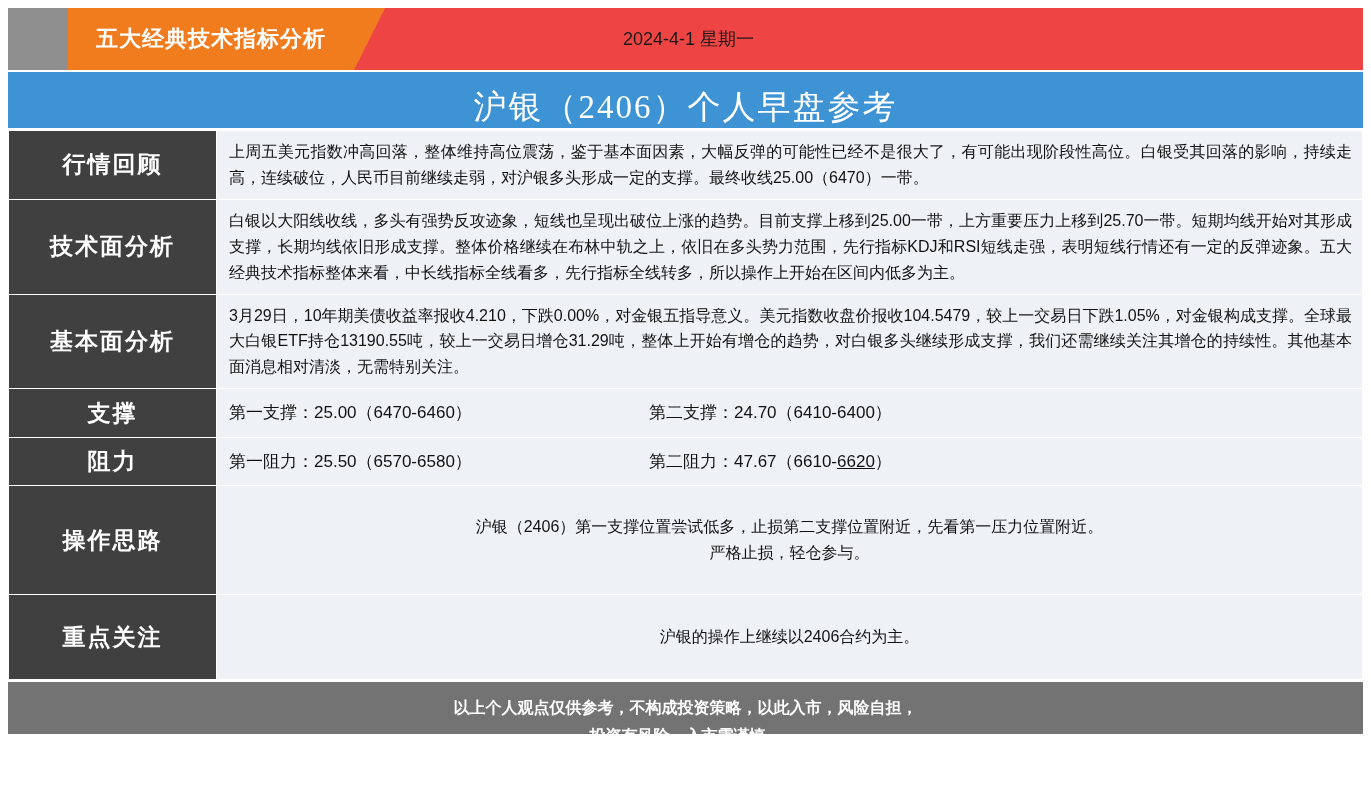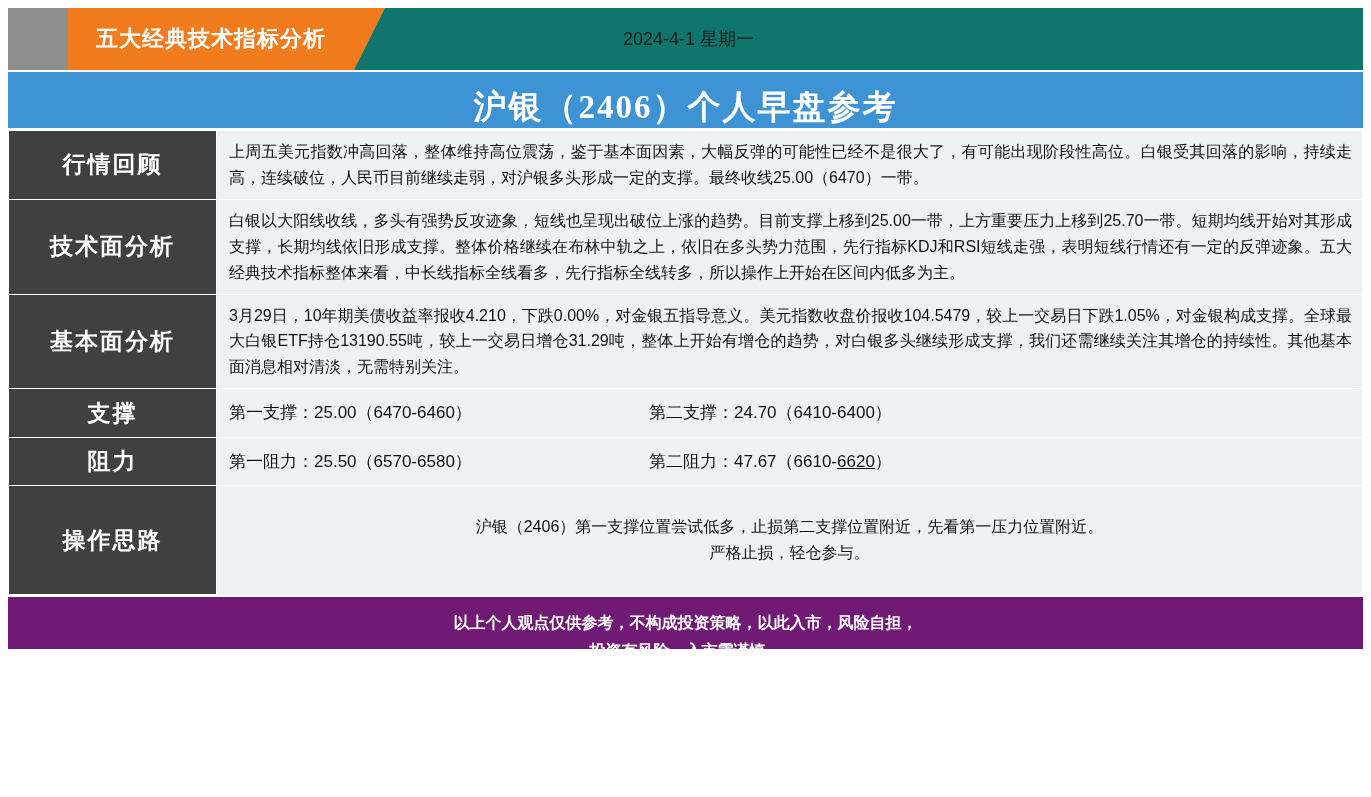--- a/index.html
+++ b/index.html
@@ -18,21 +18,21 @@
     width: 1371px;
     height: 797px;
     background: #ffffff;
     box-sizing: border-box;
   }
   
   .header {
     position: relative;
     margin: 8px 8px 0 8px;
     height: 62px;
-    background: #0f766e;
+    background: #ef4444;
     display: flex;
     align-items: center;
     overflow: hidden;
   }
   .header-left-block {
     position: absolute;
     left: 0;
     top: 0;
     width: 60px;
     height: 62px;
@@ -79,21 +79,21 @@
     margin: 2px 8px 0 8px;
     height: 56px;
     background: #3d93d4;
     display: flex;
     align-items: center;
     justify-content: center;
   }
   .title-bar .title-text {
     color: #ffffff;
     font-family: "Liberation Serif", "DejaVu Serif", serif;
-    font-weight: bold;
+    font-weight: normal;
     font-size: 33px;
     letter-spacing: 2px;
     margin-top: 14px;
   }
   
   table.main {
     margin: 2px 8px 0 8px;
     border-collapse: collapse;
     width: 1355px;
     table-layout: fixed;
@@ -137,21 +137,21 @@
   }
   .levels-row .cell-2 {
     flex: 1;
   }
   .u {
     text-decoration: underline;
   }
   
   .footer {
     margin: 2px 8px 0 8px;
-    background: #701a75;
+    background: #737373;
     color: #ffffff;
     font-family: "Liberation Sans", "DejaVu Sans", sans-serif;
     font-weight: bold;
     font-size: 16px;
     text-align: center;
     padding: 12px 0 14px 0;
     line-height: 1.7;
     height: 52px;
     box-sizing: border-box;
   }
@@ -204,20 +204,24 @@
         </div>
       </td>
     </tr>
     <tr>
       <td class="label">操作思路</td>
       <td class="content center" style="height:88px;">
         <div>沪银（2406）第一支撑位置尝试低多，止损第二支撑位置附近，先看第一压力位置附近。</div>
         <div>严格止损，轻仓参与。</div>
       </td>
     </tr>
+    <tr>
+      <td class="label">重点关注</td>
+      <td class="content center" style="height:64px;">沪银的操作上继续以2406合约为主。</td>
+    </tr>
   </tbody>
     </table>
 
   <div class="footer">
     <div>以上个人观点仅供参考，不构成投资策略，以此入市，风险自担，</div>
     <div>投资有风险，入市需谨慎。</div>
   </div>
 
 </div>
 

